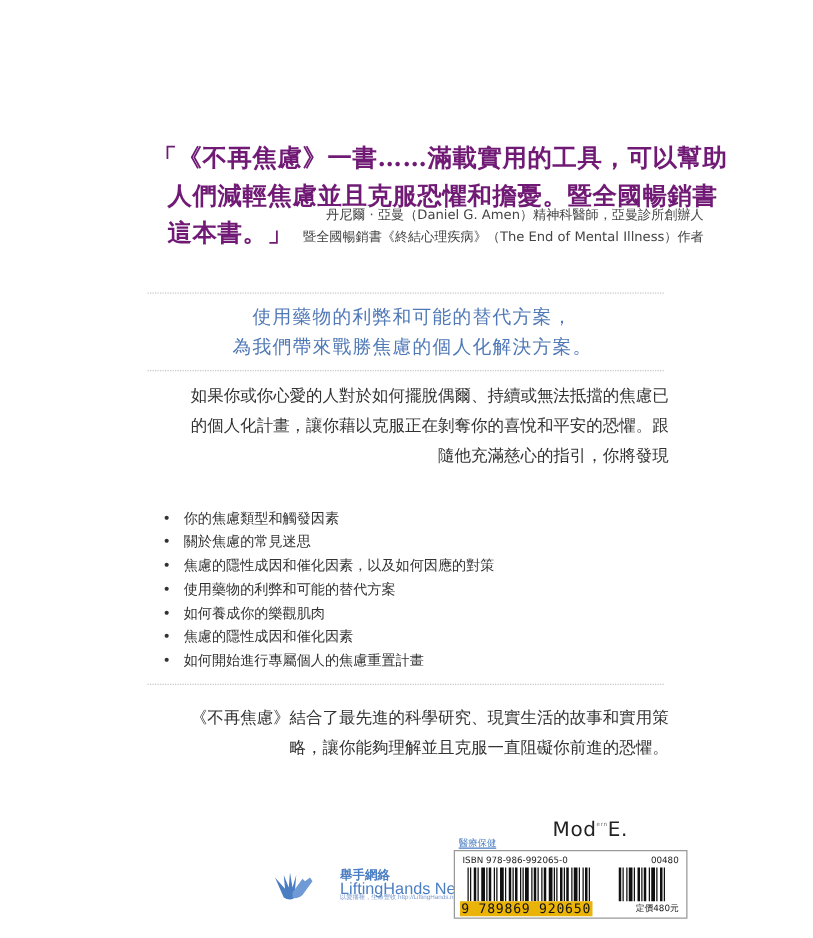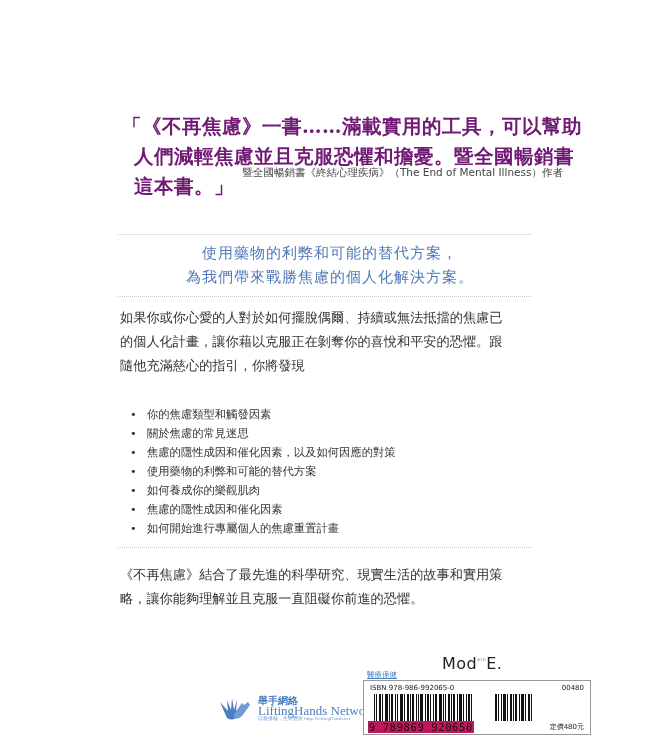--- a/index.html
+++ b/index.html
@@ -14,58 +14,59 @@
             font-family:"DejaVu Sans", sans-serif; font-size:10.5px; line-height:18px; color:#444; }
   .attrib .line { display:block; white-space:nowrap; }
   .dots { position:absolute; left:118px; width:413px; height:0;
           border-top:1.5px dotted #c8c8c8; }
   .tagline { position:absolute; left:110px; width:440px; top:241px; text-align:center;
              font-family:"DejaVu Sans", sans-serif; font-size:15px; line-height:24px;
              color:#4f78b7; letter-spacing:1px; }
   .tagline .line { display:block; white-space:nowrap; }
   .body-para { position:absolute; left:120px; width:415px;
                font-family:"DejaVu Serif", serif; font-size:13.2px; line-height:24px; color:#333; }
-  .body-para .line { display:block; white-space:nowrap; }
+  .body-para .line { display:block; white-space:nowrap;text-align:right; }
   .bullets { position:absolute; left:130px; top:405px; margin:0; padding:0; list-style:none;
              font-family:"DejaVu Sans", sans-serif; font-size:11.3px; line-height:19px; color:#333; }
   .bullets li { position:relative; padding-left:17px; white-space:nowrap; }
   .bullets li .dot { position:absolute; left:0; top:0; }
   .publisher { position:absolute; left:218px; top:695px; display:flex; align-items:center; }
-  .pub-text { margin-left:6px; font-family:Liberation Serif, serif; color:#4a7dc2; }
+  .pub-text { margin-left:20px; font-family:Liberation Sans, sans-serif; color:#4a7dc2; }
   .pub-cn { font-size:10px; font-weight:bold; line-height:11px; }
   .pub-en { font-size:13px; line-height:9px; }
   .pub-url { font-size:5px; line-height:7px; color:#7a9acf; }
   .category { position:absolute; left:367px; top:670px; font-family:Liberation Mono, monospace;
               font-size:7.5px; color:#4a7dc2; text-decoration:underline; }
   .brand { position:absolute; left:442px; top:654px; font-family:"DejaVu Sans", sans-serif;
            font-size:16px; color:#222; letter-spacing:0.5px; }
   .brand sup { font-size:4.5px; vertical-align:8px; color:#666; }
   .barcode-box { position:absolute; left:363px; top:680px; width:185px; height:53px;
-                 border:1px solid #999; background:#fff;padding-left:41px; }
+                 border:1px solid #999; background:#fff; }
   .isbn { position:absolute; left:6px; top:3px; font-family:"DejaVu Sans", sans-serif;
           font-size:7px; color:#222; white-space:nowrap; }
   .code5 { position:absolute; right:6px; top:3px; font-family:"DejaVu Sans", sans-serif;
            font-size:7px; color:#222; }
   .bars { position:absolute; top:13px; height:27px; display:flex; align-items:stretch; }
   .bars span { display:block; background:#111; }
   .ean { position:absolute; left:4px; bottom:1px; font-family:"DejaVu Sans Mono", monospace;
-         font-size:10.5px; color:#111; letter-spacing:0.6px; background:#be185d; padding:0 1px; }
+         font-size:10.5px; color:#111; letter-spacing:0.6px; background:#eab308; padding:0 1px; }
   .price { position:absolute; right:6px; bottom:2px; font-family:"DejaVu Sans", sans-serif;
            font-size:7px; color:#222; background:#fff; }
 </style>
 </head>
 <body>
 
 <div class="quote">
   <span class="line">「《不再焦慮》一書……滿載實用的工具，可以幫助</span>
   <span class="line indent">人們減輕焦慮並且克服恐懼和擔憂。暨全國暢銷書</span>
   <span class="line indent">這本書。」</span>
 </div>
 
 <div class="attrib">
+  <span class="line">丹尼爾 · 亞曼（Daniel G. Amen）精神科醫師，亞曼診所創辦人</span>
   <span class="line">暨全國暢銷書《終結心理疾病》（The End of Mental Illness）作者</span>
 </div>
 
 <div class="dots" style="top:234px;"></div>
 
 <div class="tagline">
   <span class="line">使用藥物的利弊和可能的替代方案，</span>
   <span class="line">為我們帶來戰勝焦慮的個人化解決方案。</span>
 </div>
 

